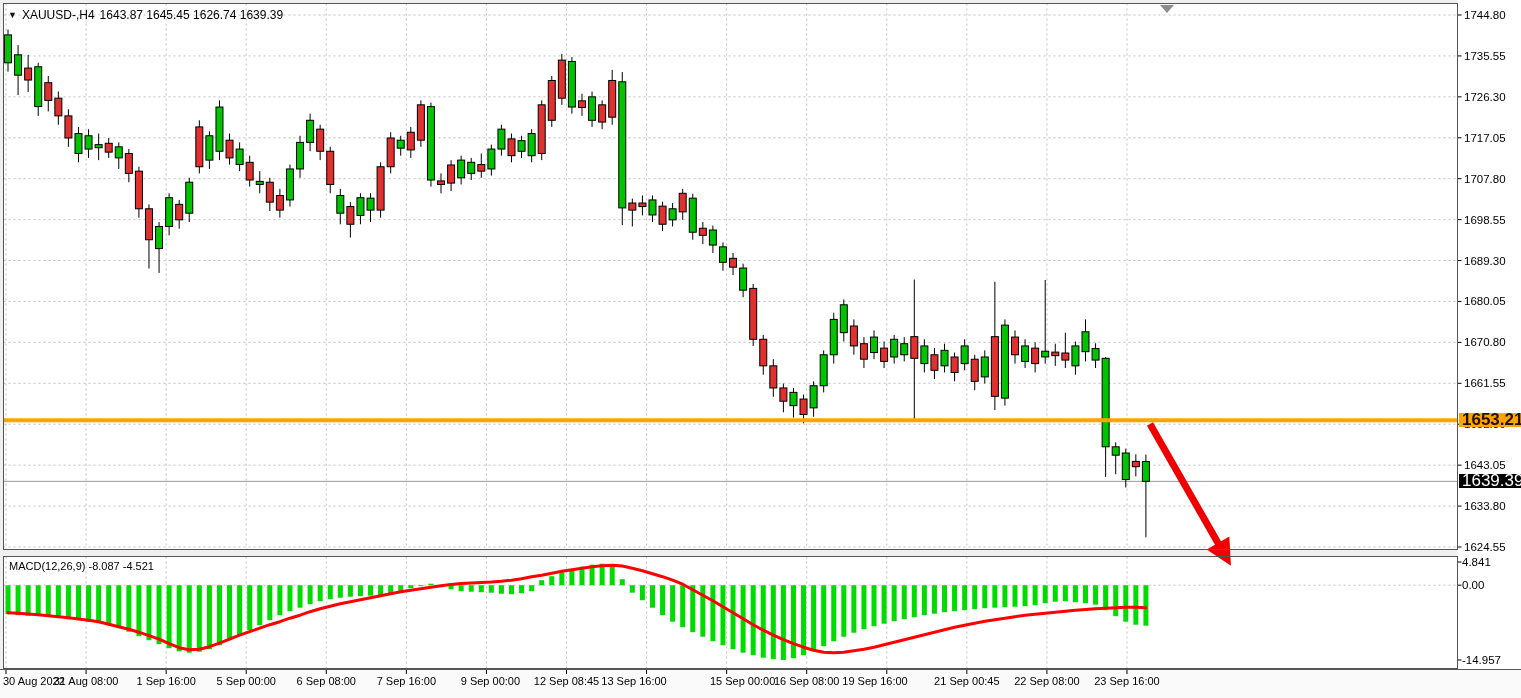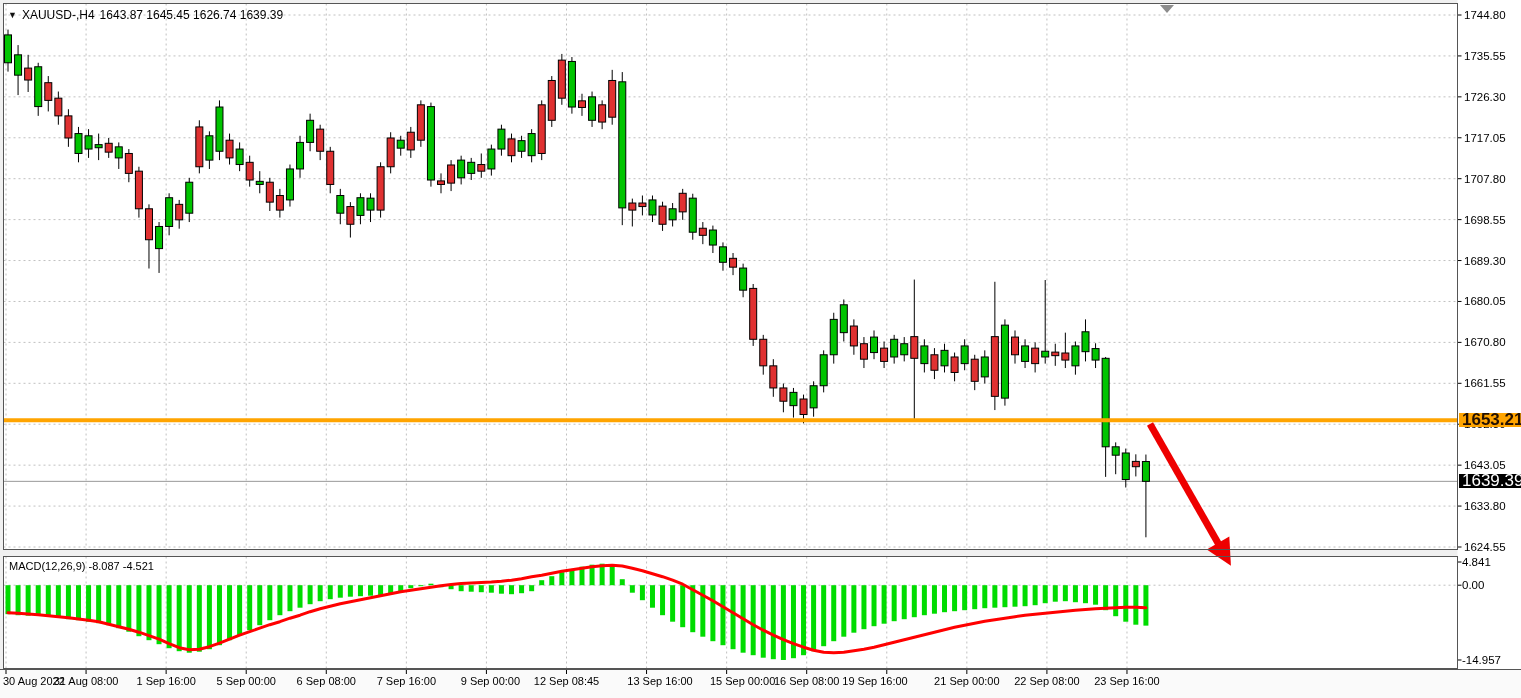--- a/index.html
+++ b/index.html
@@ -719,21 +719,21 @@
 
   <div id="time-axis">
       <div class="time-label first" style="left: 3px;">30 Aug 2022</div>
       <div class="time-label" style="left: 86.07px;">31 Aug 08:00</div>
       <div class="time-label" style="left: 166.14px;">1 Sep 16:00</div>
       <div class="time-label" style="left: 246.21px;">5 Sep 00:00</div>
       <div class="time-label" style="left: 326.28px;">6 Sep 08:00</div>
       <div class="time-label" style="left: 406.35px;">7 Sep 16:00</div>
       <div class="time-label" style="left: 486.42px; padding-left: 8px;">9 Sep 00:00</div>
       <div class="time-label" style="left: 566.49px;">12 Sep 08:45</div>
-      <div class="time-label" style="left: 660px;">13 Sep 16:00</div>
+      <div class="time-label" style="left: 634px;">13 Sep 16:00</div>
       <div class="time-label" style="left: 726.63px; margin-left: 16px;">15 Sep 00:00</div>
       <div class="time-label" style="left: 806.7px;">16 Sep 08:00</div>
       <div class="time-label" style="left: 875px;">19 Sep 16:00</div>
-      <div class="time-label" style="left: 966.84px;">21 Sep 00:00</div>
+      <div class="time-label" style="left: 966.84px;">21 Sep 00:45</div>
       <div class="time-label" style="left: 1046.91px;">22 Sep 08:00</div>
       <div class="time-label" style="left: 1126.98px;">23 Sep 16:00</div>
     </div>
 </div>
 
 </body></html>

